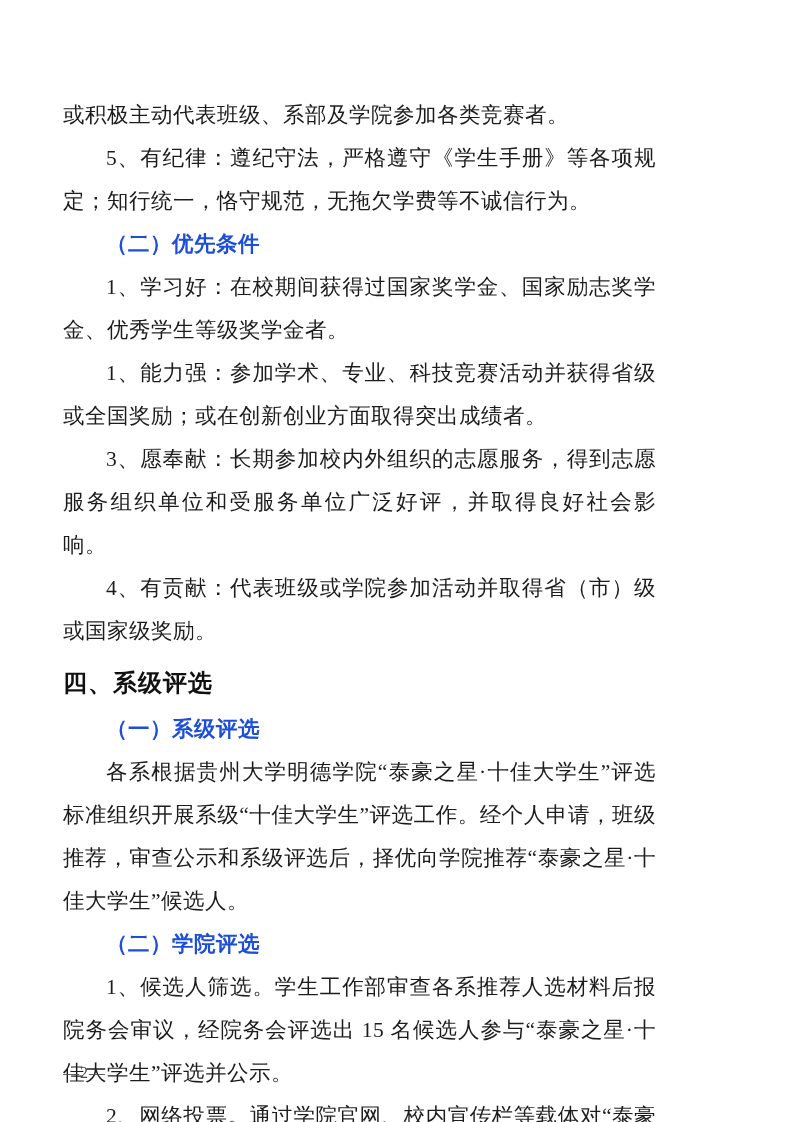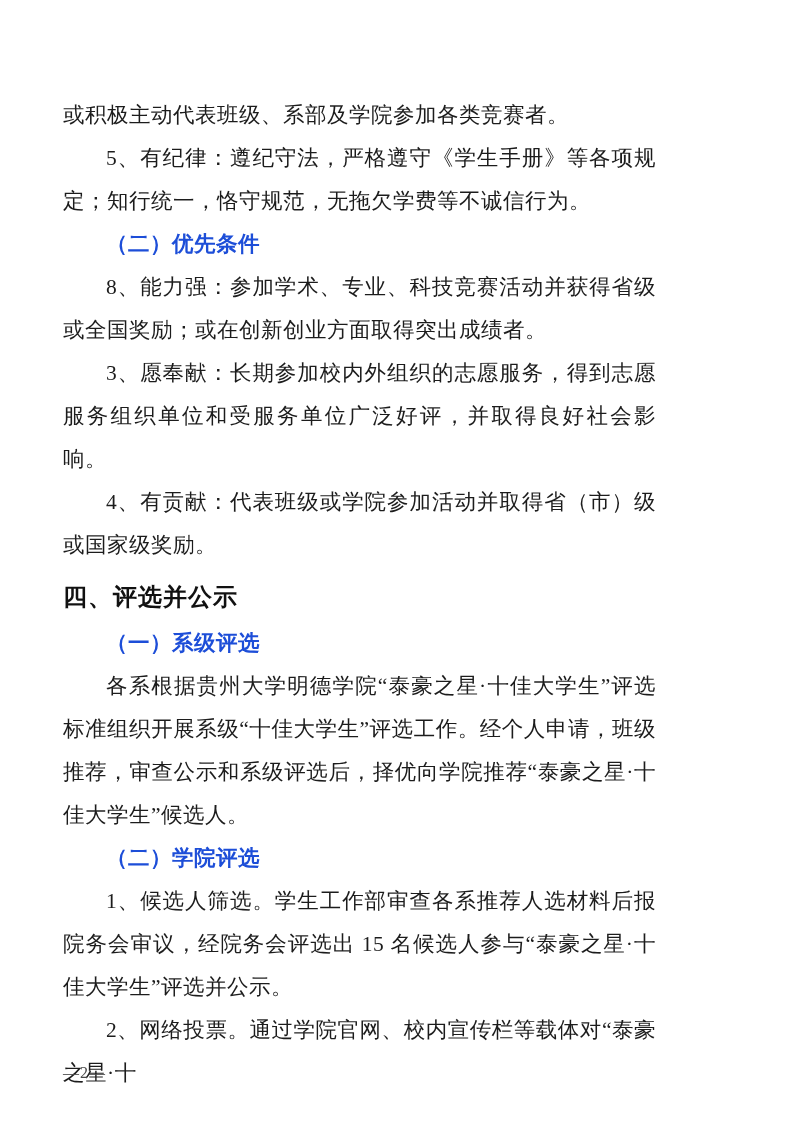--- a/index.html
+++ b/index.html
@@ -59,23 +59,24 @@
     letter-spacing: 1px;
   }
 </style>
 </head>
 <body>
 
 <div class="page">
   <p class="para no-indent">或积极主动代表班级、系部及学院参加各类竞赛者。</p>
   <p class="para">5、有纪律：遵纪守法，严格遵守《学生手册》等各项规定；知行统一，恪守规范，无拖欠学费等不诚信行为。</p>
   <h3 class="heading-2">（二）优先条件</h3>
-  <p class="para">8、能力强：参加学术、专业、科技竞赛活动并获得省级或全国奖励；或在创新创业方面取得突出成绩者。</p>
+  <p class="para">1、学习好：在校期间获得过国家奖学金、国家励志奖学金、优秀学生等级奖学金者。</p>
+  <p class="para">1、能力强：参加学术、专业、科技竞赛活动并获得省级或全国奖励；或在创新创业方面取得突出成绩者。</p>
   <p class="para">3、愿奉献：长期参加校内外组织的志愿服务，得到志愿服务组织单位和受服务单位广泛好评，并取得良好社会影响。</p>
   <p class="para">4、有贡献：代表班级或学院参加活动并取得省（市）级或国家级奖励。</p>
-  <h2 class="heading-1">四、评选并公示</h2>
+  <h2 class="heading-1">四、系级评选</h2>
   <h3 class="heading-2">（一）系级评选</h3>
   <p class="para">各系根据贵州大学明德学院“泰豪之星·十佳大学生”评选标准组织开展系级“十佳大学生”评选工作。经个人申请，班级推荐，审查公示和系级评选后，择优向学院推荐“泰豪之星·十佳大学生”候选人。</p>
   <h3 class="heading-2">（二）学院评选</h3>
   <p class="para">1、候选人筛选。学生工作部审查各系推荐人选材料后报院务会审议，经院务会评选出 15 名候选人参与“泰豪之星·十佳大学生”评选并公示。</p>
   <p class="para">2、网络投票。通过学院官网、校内宣传栏等载体对“泰豪之星·十</p>
   <div class="page-footer">—2—</div>
 </div>
 
 </body></html>

